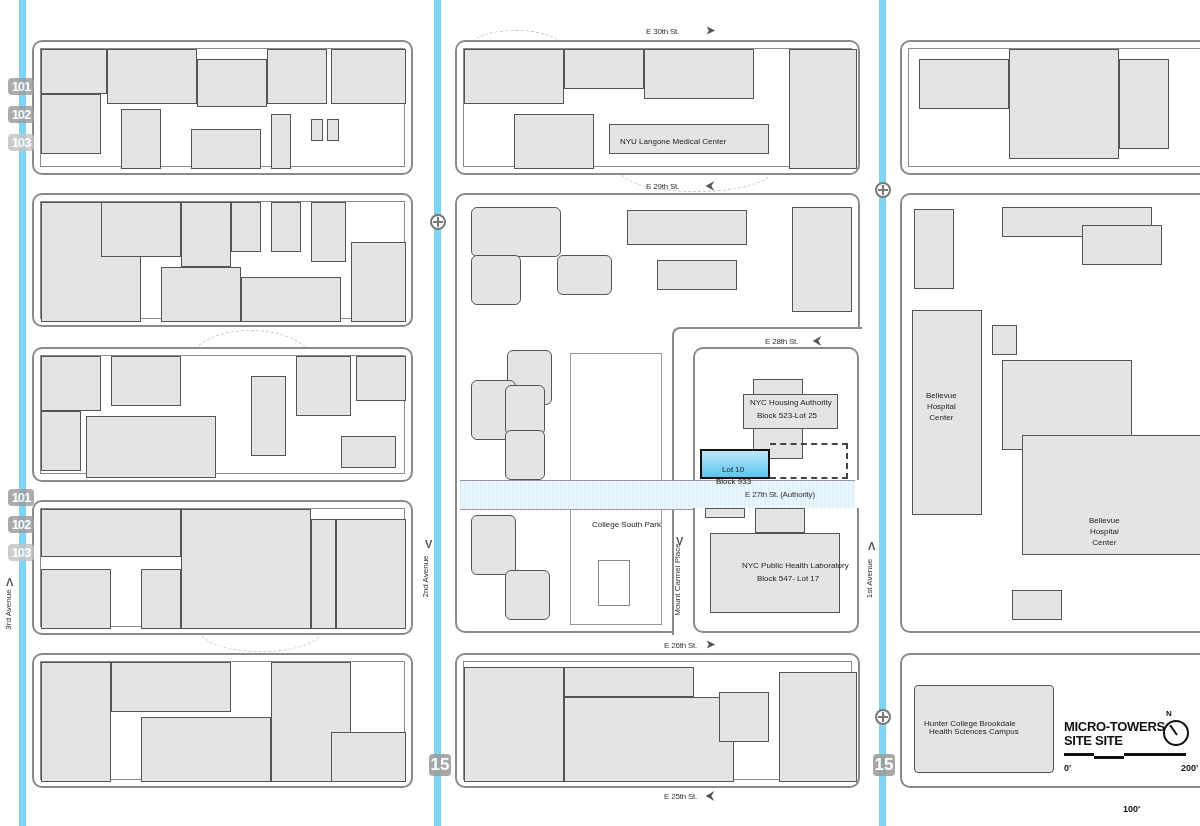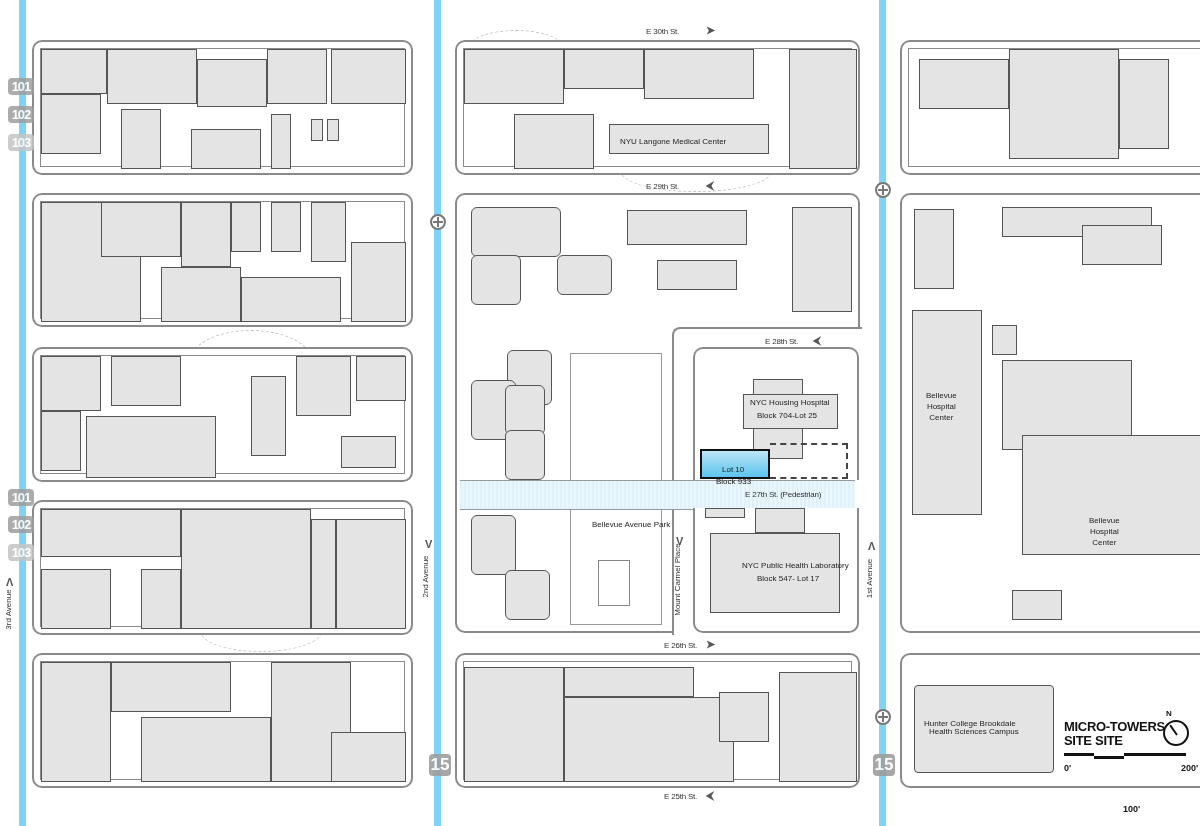--- a/index.html
+++ b/index.html
@@ -153,34 +153,34 @@
   <div class="bldg" style="left:50px;top:155px;width:45px;height:55px;border-radius:6px"></div>
   <div class="bldg" style="left:14px;top:185px;width:45px;height:60px;border-radius:6px"></div>
   <div class="bldg" style="left:48px;top:190px;width:40px;height:50px;border-radius:6px"></div>
   <div class="bldg" style="left:48px;top:235px;width:40px;height:50px;border-radius:6px"></div>
   <div class="bldg" style="left:14px;top:320px;width:45px;height:60px;border-radius:6px"></div>
   <div class="bldg" style="left:48px;top:375px;width:45px;height:50px;border-radius:6px"></div>
 </div>
 <div class="abs" style="left:672px;top:327px;width:188px;height:306px;background:#fff;border-left:2px solid #8a8a8a;border-top:2px solid #8a8a8a;border-top-left-radius:8px"></div>
 <div class="abs" style="left:570px;top:353px;width:90px;height:270px;border:1px solid #999"></div>
 <div class="abs" style="left:598px;top:560px;width:30px;height:44px;border:1px solid #888"></div>
-<div class="bldg-label" style="left:592px;top:518px">Bellevue Avenue Park</div>
+<div class="bldg-label" style="left:592px;top:518px">College South Park</div>
 
 <div class="pedestrian" style="left:460px;top:480px;width:395px;height:28px"></div>
-<div class="street-label" style="left:745px;top:490px">E 27th St. (Pedestrian)</div>
+<div class="street-label" style="left:745px;top:490px">E 27th St. (Authority)</div>
 
 <div class="street-label" style="left:765px;top:337px">E 28th St.</div>
 <div class="arrow" style="left:813px;top:334px">⮜</div>
 
 <div class="block" style="left:693px;top:347px;width:166px;height:133px;border-bottom:none;border-radius:10px 10px 0 0">
   <div class="bldg" style="left:58px;top:30px;width:50px;height:80px"></div>
   <div class="bldg" style="left:48px;top:45px;width:95px;height:35px"></div>
 </div>
-<div class="bldg-label" style="left:750px;top:396px">NYC Housing Hospital</div>
-<div class="bldg-label" style="left:757px;top:409px">Block 704-Lot 25</div>
+<div class="bldg-label" style="left:750px;top:396px">NYC Housing Authority</div>
+<div class="bldg-label" style="left:757px;top:409px">Block 523-Lot 25</div>
 
 <div class="site-lot" style="left:700px;top:449px;width:70px;height:30px"></div>
 <div class="bldg-label" style="left:716px;top:475px">Block 933</div>
 <div class="bldg-label" style="left:722px;top:463px">Lot 10</div>
 <div class="dashed-lot" style="left:770px;top:443px;width:78px;height:36px"></div>
 
 <div class="block" style="left:693px;top:508px;width:166px;height:125px;border-top:none;border-radius:0 0 10px 10px">
   <div class="bldg" style="left:10px;top:0;width:40px;height:10px"></div>
   <div class="bldg" style="left:60px;top:0;width:50px;height:25px"></div>
   <div class="bldg" style="left:15px;top:25px;width:130px;height:80px"></div>

